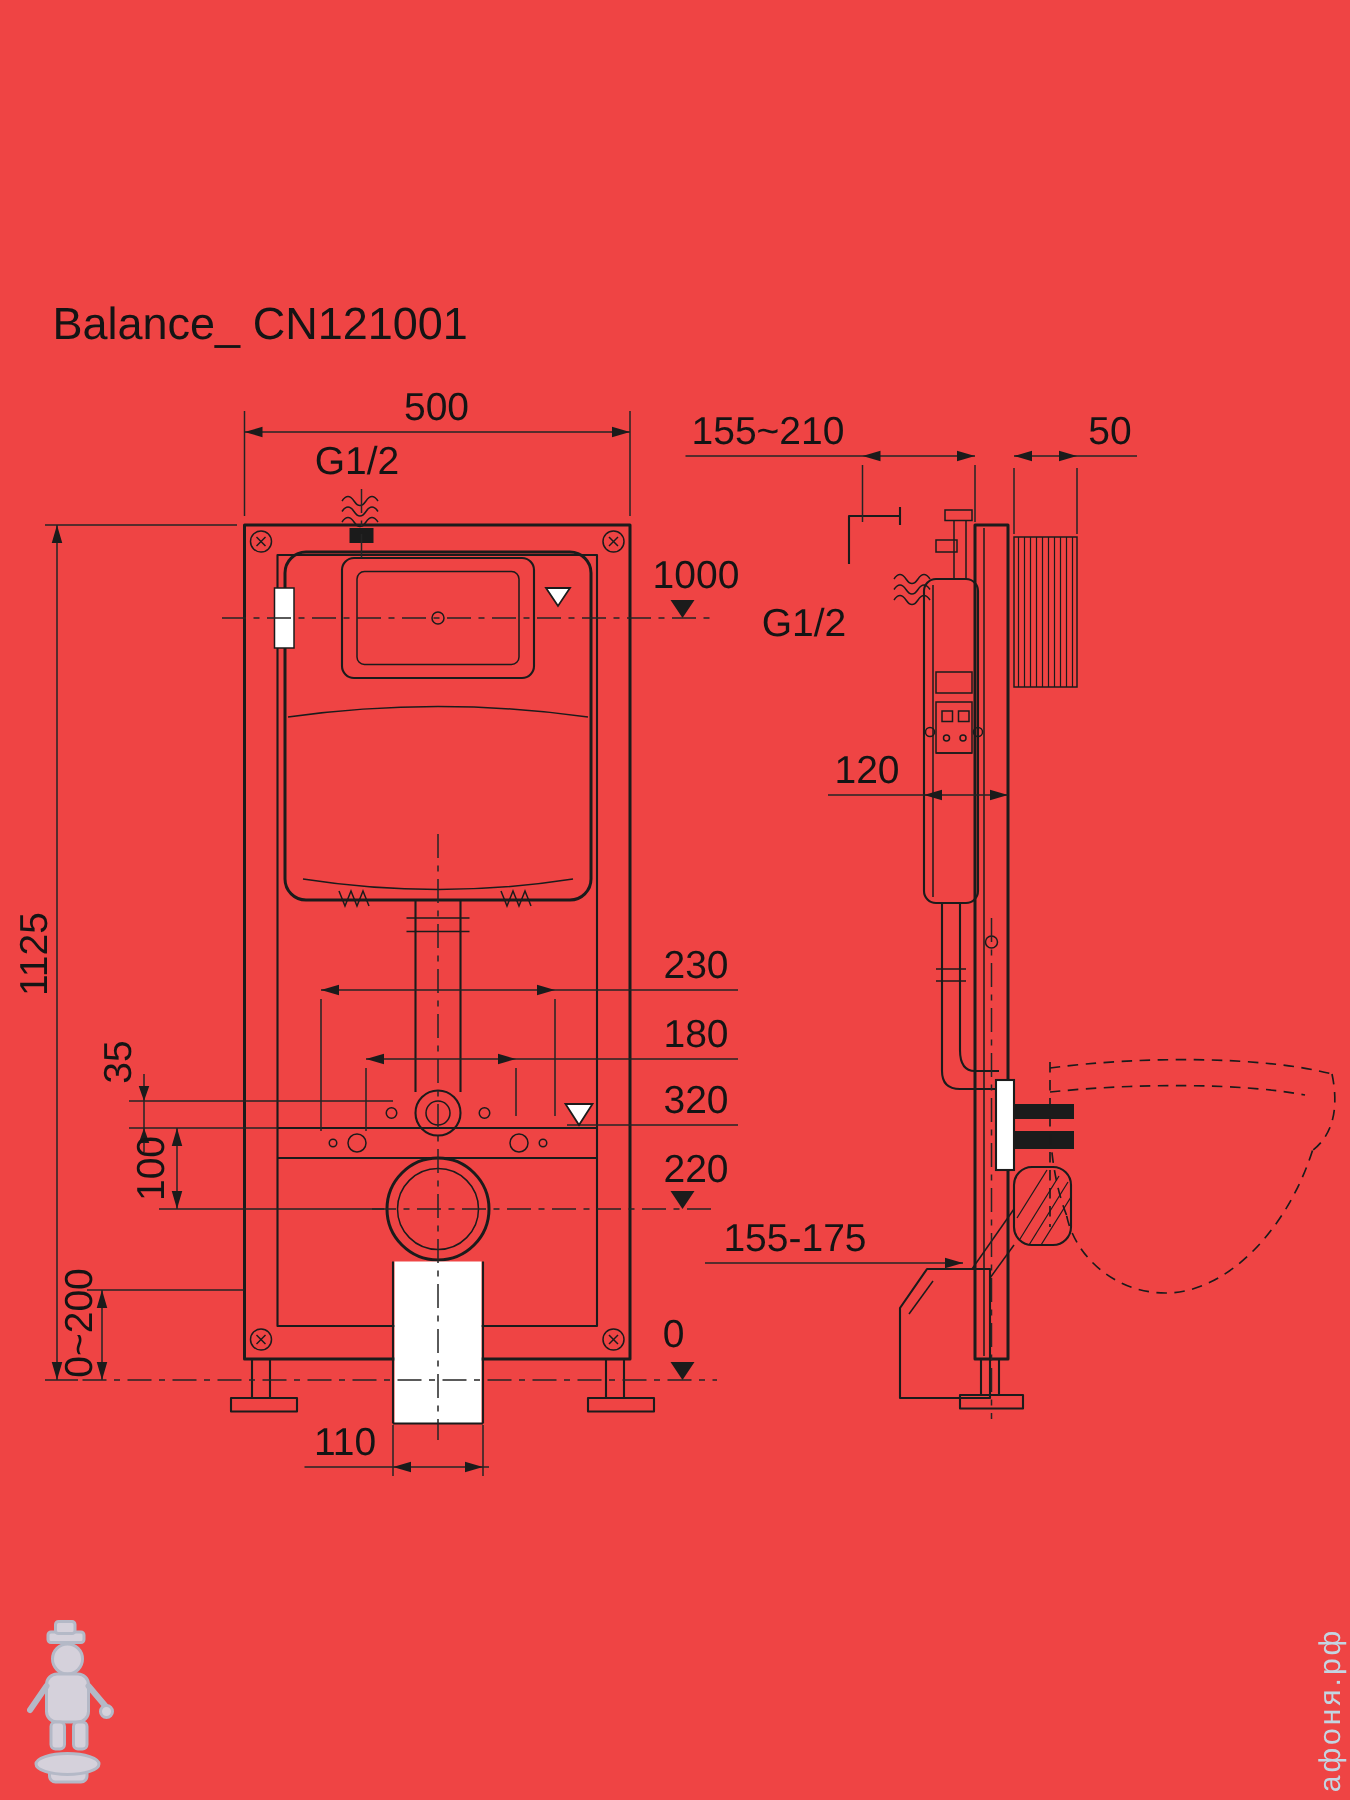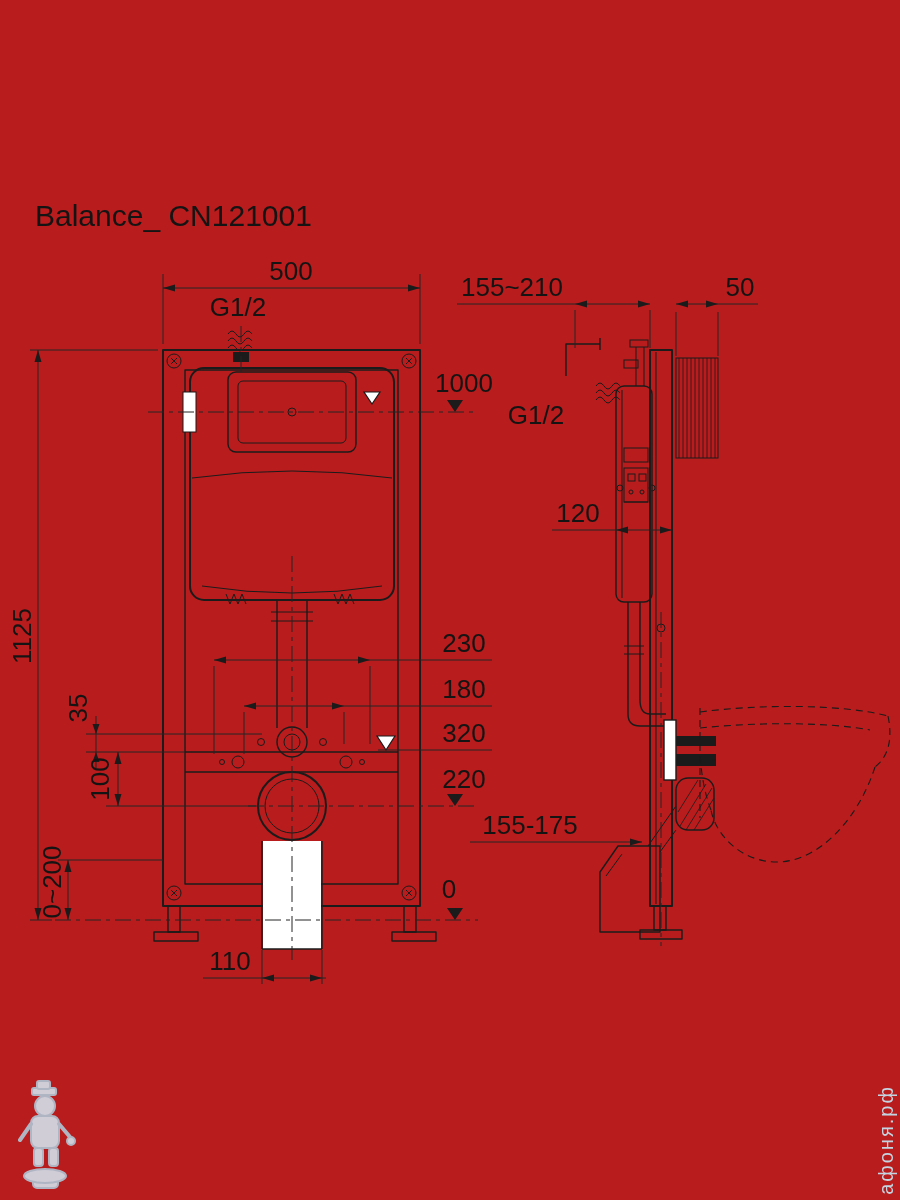--- a/index.html
+++ b/index.html
@@ -1,16 +1,16 @@
 <!DOCTYPE html>
 <html><head>
 <meta charset="utf-8">
 <style>
   html,body{margin:0;padding:0;background:#ffffff;}
-  .page{position:relative;width:900px;height:1200px;background:#b91c1c;overflow:hidden;
+  .page{position:relative;width:900px;height:1200px;background:#ef4444;overflow:hidden;
         font-family:"Liberation Sans",sans-serif;}
   svg{position:absolute;left:0;top:0;}
   .s2  {stroke:#1b1b1b;stroke-width:2;fill:none;stroke-linejoin:round;}
   .s14 {stroke:#1b1b1b;stroke-width:1.4;fill:none;stroke-linejoin:round;}
   .s1  {stroke:#1b1b1b;stroke-width:1;fill:none;}
   .s08 {stroke:#1b1b1b;stroke-width:.8;fill:none;}
   .dim {stroke:#242424;stroke-width:1;fill:none;}
   .cl  {stroke:#242424;stroke-width:1;fill:none;stroke-dasharray:16 5 4 5;}
   .dash{stroke:#1b1b1b;stroke-width:1.1;fill:none;stroke-dasharray:7 5;}
   .fillb{fill:#1b1b1b;stroke:none;}

